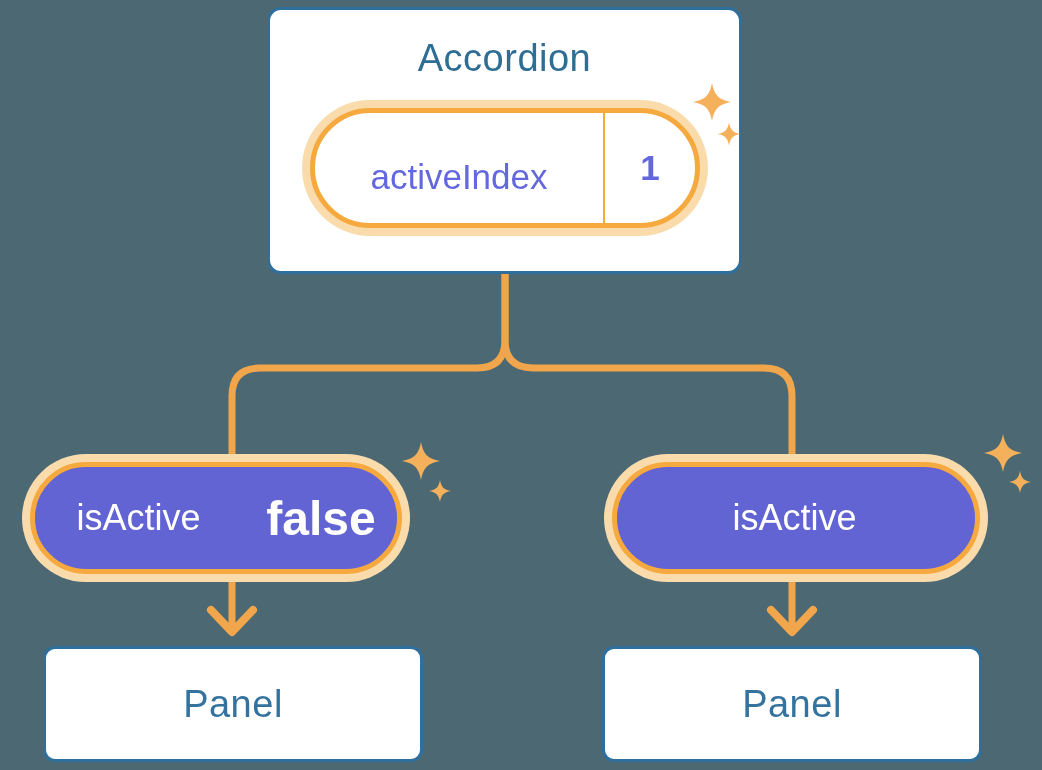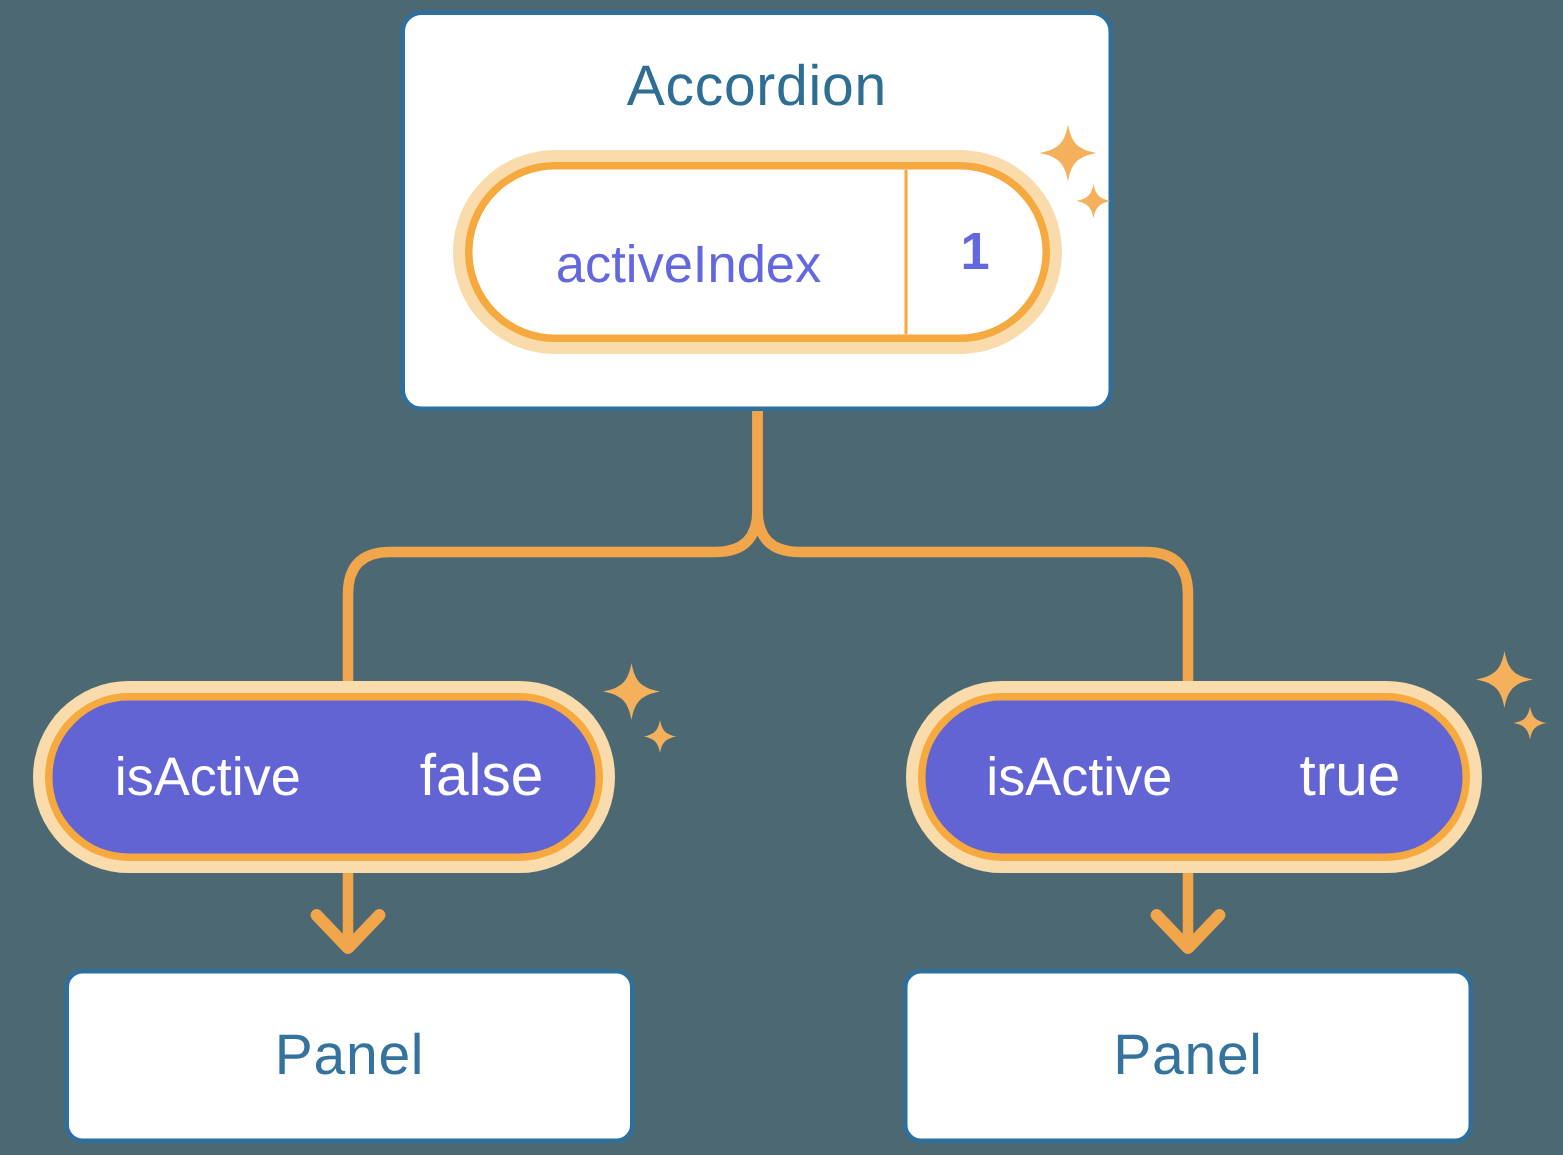--- a/index.html
+++ b/index.html
@@ -62,21 +62,21 @@
   .prop-pill{
     top:462px;width:372px;height:112px;
     border-radius:56px;
     background:#6364D4;
     color:#ffffff;
     align-items:center;
   }
   .prop-pill-left{left:30px;}
   .prop-pill-right{left:612px;width:368px;}
   .prop-pill .pill-left{font-size:36px;font-weight:400;}
-  .prop-pill .pill-right{width:152px;font-size:39px;font-weight:400;}
+  .prop-pill .pill-right{width:152px;font-size:48px;font-weight:700;}
   .prop-pill-right .pill-right{width:150px;}
   .prop-pill .pill-divider{width:3px;background:#ffffff;}
 
   .panel{
     position:absolute;
     top:646px;width:380px;height:116px;
     background:#ffffff;
     border:3px solid #2E6F9E;
     border-radius:12px;
     box-sizing:border-box;
@@ -114,21 +114,20 @@
 
   <div class="pill prop-pill prop-pill-left">
     <div class="pill-left">isActive</div>
     <div class="pill-divider"></div>
     <div class="pill-right">false</div>
   </div>
 
   <div class="pill prop-pill prop-pill-right">
     <div class="pill-left">isActive</div>
     <div class="pill-divider"></div>
-    <div class="pill-right">true</div>
   </div>
 
   <div class="panel panel-left">
     <span>Panel</span>
   </div>
   <div class="panel panel-right">
     <span>Panel</span>
   </div>
 
   <svg class="layer sparkles" width="1042" height="770" viewBox="0 0 1042 770">

